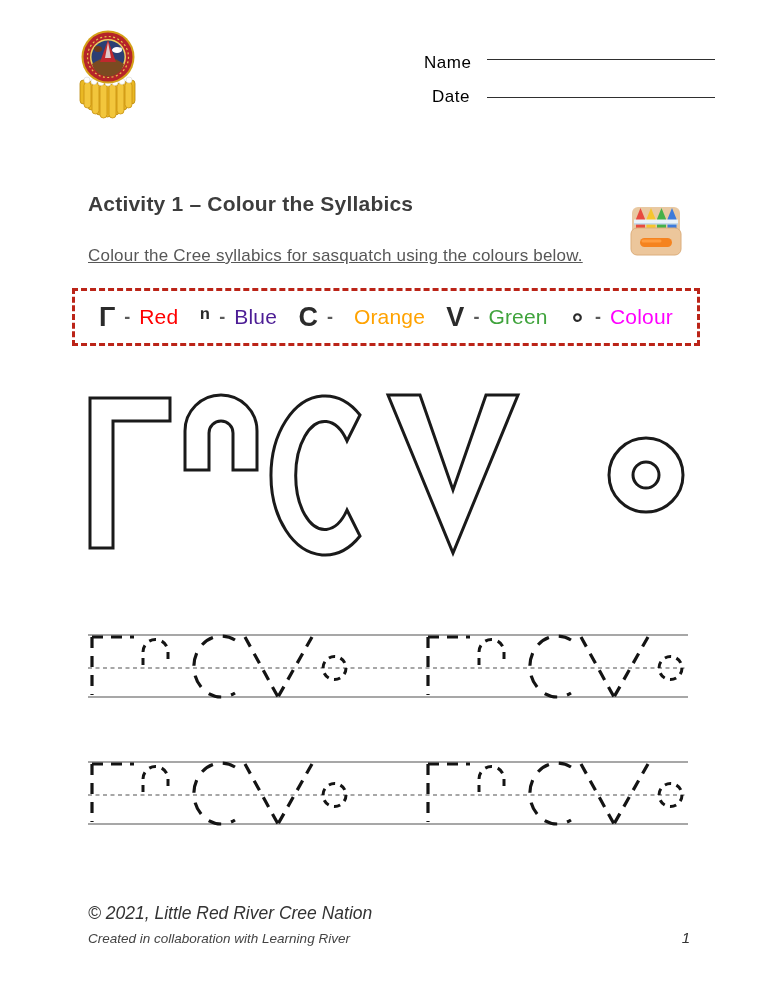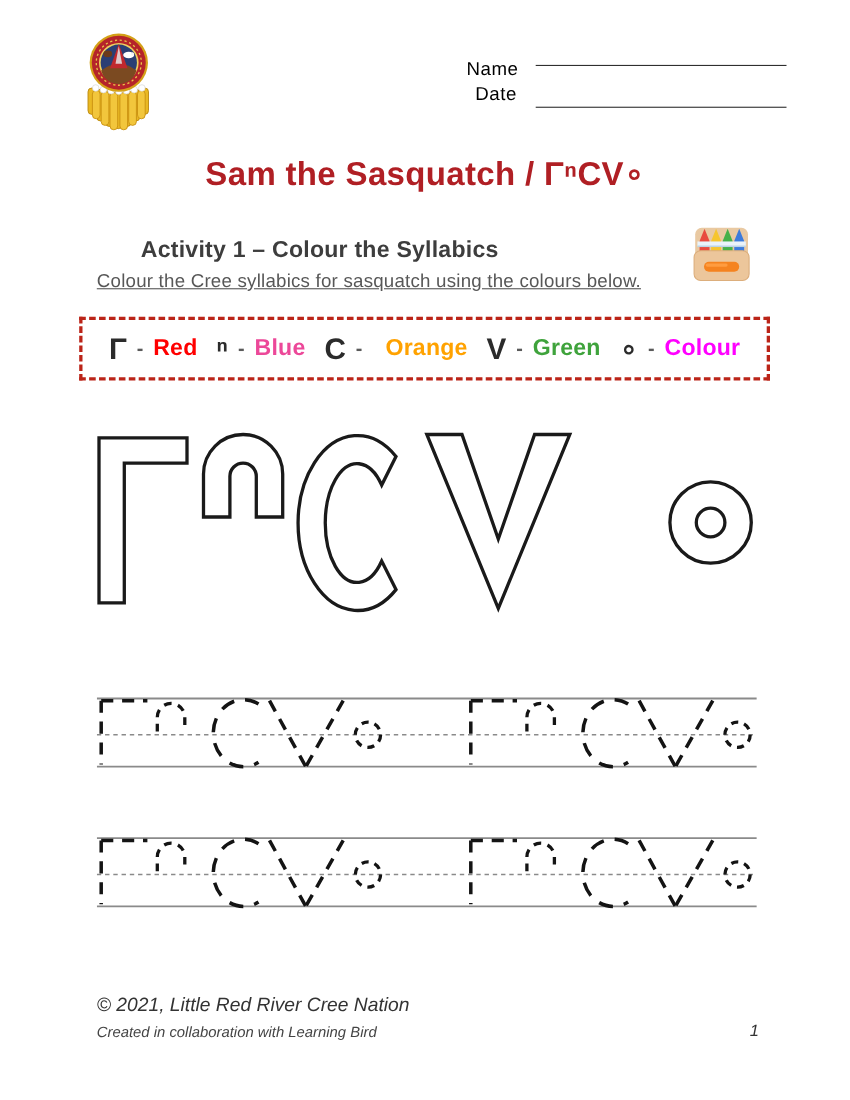--- a/index.html
+++ b/index.html
@@ -4,41 +4,41 @@
 <style>
   html,body{margin:0;padding:0;background:#ffffff;}
   .page{
     position:relative;width:773px;height:1000px;margin:0 auto;background:#fff;
     font-family:"Liberation Sans","DejaVu Sans",sans-serif;overflow:hidden;
   }
   
   .logo{position:absolute;left:76px;top:28px;width:64px;height:92px;}
   .field-label{position:absolute;font-size:17px;color:#000000;letter-spacing:.5px;}
   .name-label{left:424px;top:53px;}
-  .date-label{left:432px;top:76px;}
+  .date-label{left:432px;top:87px;}
   .write-line{position:absolute;height:1px;border-bottom:1.6px solid #2f2f2f;background:transparent;border-top:none;border-left:none;border-right:none;}
   .name-line{left:487px;top:58px;width:228px;}
   .date-line{left:487px;top:96px;width:228px;}
   
   .title{position:absolute;left:0;top:141px;width:100%;text-align:center;
     font-size:30px;font-weight:700;color:#b01f24;letter-spacing:.3px;}
   
   .h-activity{position:absolute;left:88px;font-size:21px;font-weight:700;color:#3d3d3d;letter-spacing:.2px;}
-  .h-a1{top:216px;margin-left:40px;}
+  .h-a1{top:192px;}
   .h-a2{top:579px;}
   .description{position:absolute;left:88px;top:246px;font-size:17px;color:#575757;letter-spacing:.2px;text-decoration:underline;}
   .crayon-icon{position:absolute;left:626px;top:202px;width:60px;height:58px;}
   
   .legend-box{position:absolute;left:72px;top:288px;width:628px;height:58px;
     border:3px dashed #bb2418;display:flex;align-items:center;justify-content:space-between;
     padding:0 24px;box-sizing:border-box;}
   .legend-item{display:flex;align-items:center;gap:9px;}
   .legend-glyph{font-size:27px;font-weight:600;color:#2b2b2b;line-height:1;}
   .legend-dash{font-size:18px;font-weight:700;color:#5a5a5a;}
-  .legend-word{font-size:21px;font-weight:700;letter-spacing:.2px;}
+  .legend-word{font-size:21px;font-weight:400;letter-spacing:.2px;}
   
   .outline-word{position:absolute;left:88px;top:390px;width:600px;height:172px;}
   .trace-row{position:absolute;left:88px;width:600px;height:72px;}
   .trace-row-1{top:628px;}
   .trace-row-2{top:755px;}
   
   .footer-copyright{position:absolute;left:88px;top:903px;font-size:17.5px;font-style:italic;color:#333;text-align:right;}
   .footer-collab{position:absolute;left:88px;top:931px;font-size:13.5px;font-style:italic;color:#444;}
   .page-number{position:absolute;left:660px;top:929px;width:30px;text-align:right;
     font-size:15px;font-style:italic;color:#333;}
@@ -92,21 +92,20 @@
       <circle cx="44.5" cy="21" r="1.4" fill="#f5f5f5"></circle>
       <ellipse cx="22" cy="21" rx="4" ry="3" fill="#6b3a1a"></ellipse>
     </g>
   </svg>
 
   <span class="field-label name-label">Name</span>
   <div class="write-line name-line"></div>
   <span class="field-label date-label">Date</span>
   <div class="write-line date-line"></div>
 
-  <div class="title" style="color: rgb(176, 31, 36);">Sam the Sasquatch / ΓⁿCV∘</div>
 
   <div class="h-activity h-a1">Activity 1 – Colour the Syllabics</div>
 
   <svg class="crayon-icon" viewBox="0 0 60 58" aria-hidden="true">
     <rect x="6" y="5" width="48" height="48" rx="6" fill="#e9c9a2"></rect>
     <g>
       <path d="M10,17 L14.5,6 L19,17 V34 H10 Z" fill="#e84a3f"></path>
       <path d="M20.5,17 L25,6 L29.5,17 V34 H20.5 Z" fill="#f6c52e"></path>
       <path d="M31,17 L35.5,6 L40,17 V34 H31 Z" fill="#45b149"></path>
       <path d="M41.5,17 L46,6 L50.5,17 V34 H41.5 Z" fill="#3d7bdb"></path>
@@ -122,21 +121,21 @@
 
   <div class="legend-box" style="border-color: rgb(187, 36, 24);">
     <div class="legend-item">
       <span class="legend-glyph">Γ</span>
       <span class="legend-dash">-</span>
       <span class="legend-word" style="color: rgb(255, 0, 0);">Red</span>
     </div>
     <div class="legend-item">
       <span class="legend-glyph">ⁿ</span>
       <span class="legend-dash">-</span>
-      <span class="legend-word" style="color: #ec4899;">Blue</span>
+      <span class="legend-word" style="color: #4c1d95;">Blue</span>
     </div>
     <div class="legend-item">
       <span class="legend-glyph">C</span>
       <span class="legend-dash">-</span>
       <span class="legend-word" style="color: rgb(255, 162, 0); margin-left: 12px;">Orange</span>
     </div>
     <div class="legend-item">
       <span class="legend-glyph">V</span>
       <span class="legend-dash">-</span>
       <span class="legend-word" style="color: rgb(63, 163, 60);">Green</span>
@@ -180,16 +179,16 @@
 
   <svg class="trace-row trace-row-2" viewBox="0 0 600 72" aria-hidden="true">
     <line x1="0" y1="7" x2="600" y2="7" stroke="#8a8a8a" stroke-width="1.6"></line>
     <line x1="0" y1="40" x2="600" y2="40" stroke="#8a8a8a" stroke-width="1.4" stroke-dasharray="4 3.5"></line>
     <line x1="0" y1="69" x2="600" y2="69" stroke="#8a8a8a" stroke-width="1.6"></line>
     <use href="#traceword" x="0"></use>
     <use href="#traceword" x="336"></use>
   </svg>
 
   <div class="footer-copyright">© 2021, Little Red River Cree Nation</div>
-  <div class="footer-collab">Created in collaboration with Learning Bird</div>
+  <div class="footer-collab">Created in collaboration with Learning River</div>
   <div class="page-number">1</div>
 
 </div>
 
 </body></html>

